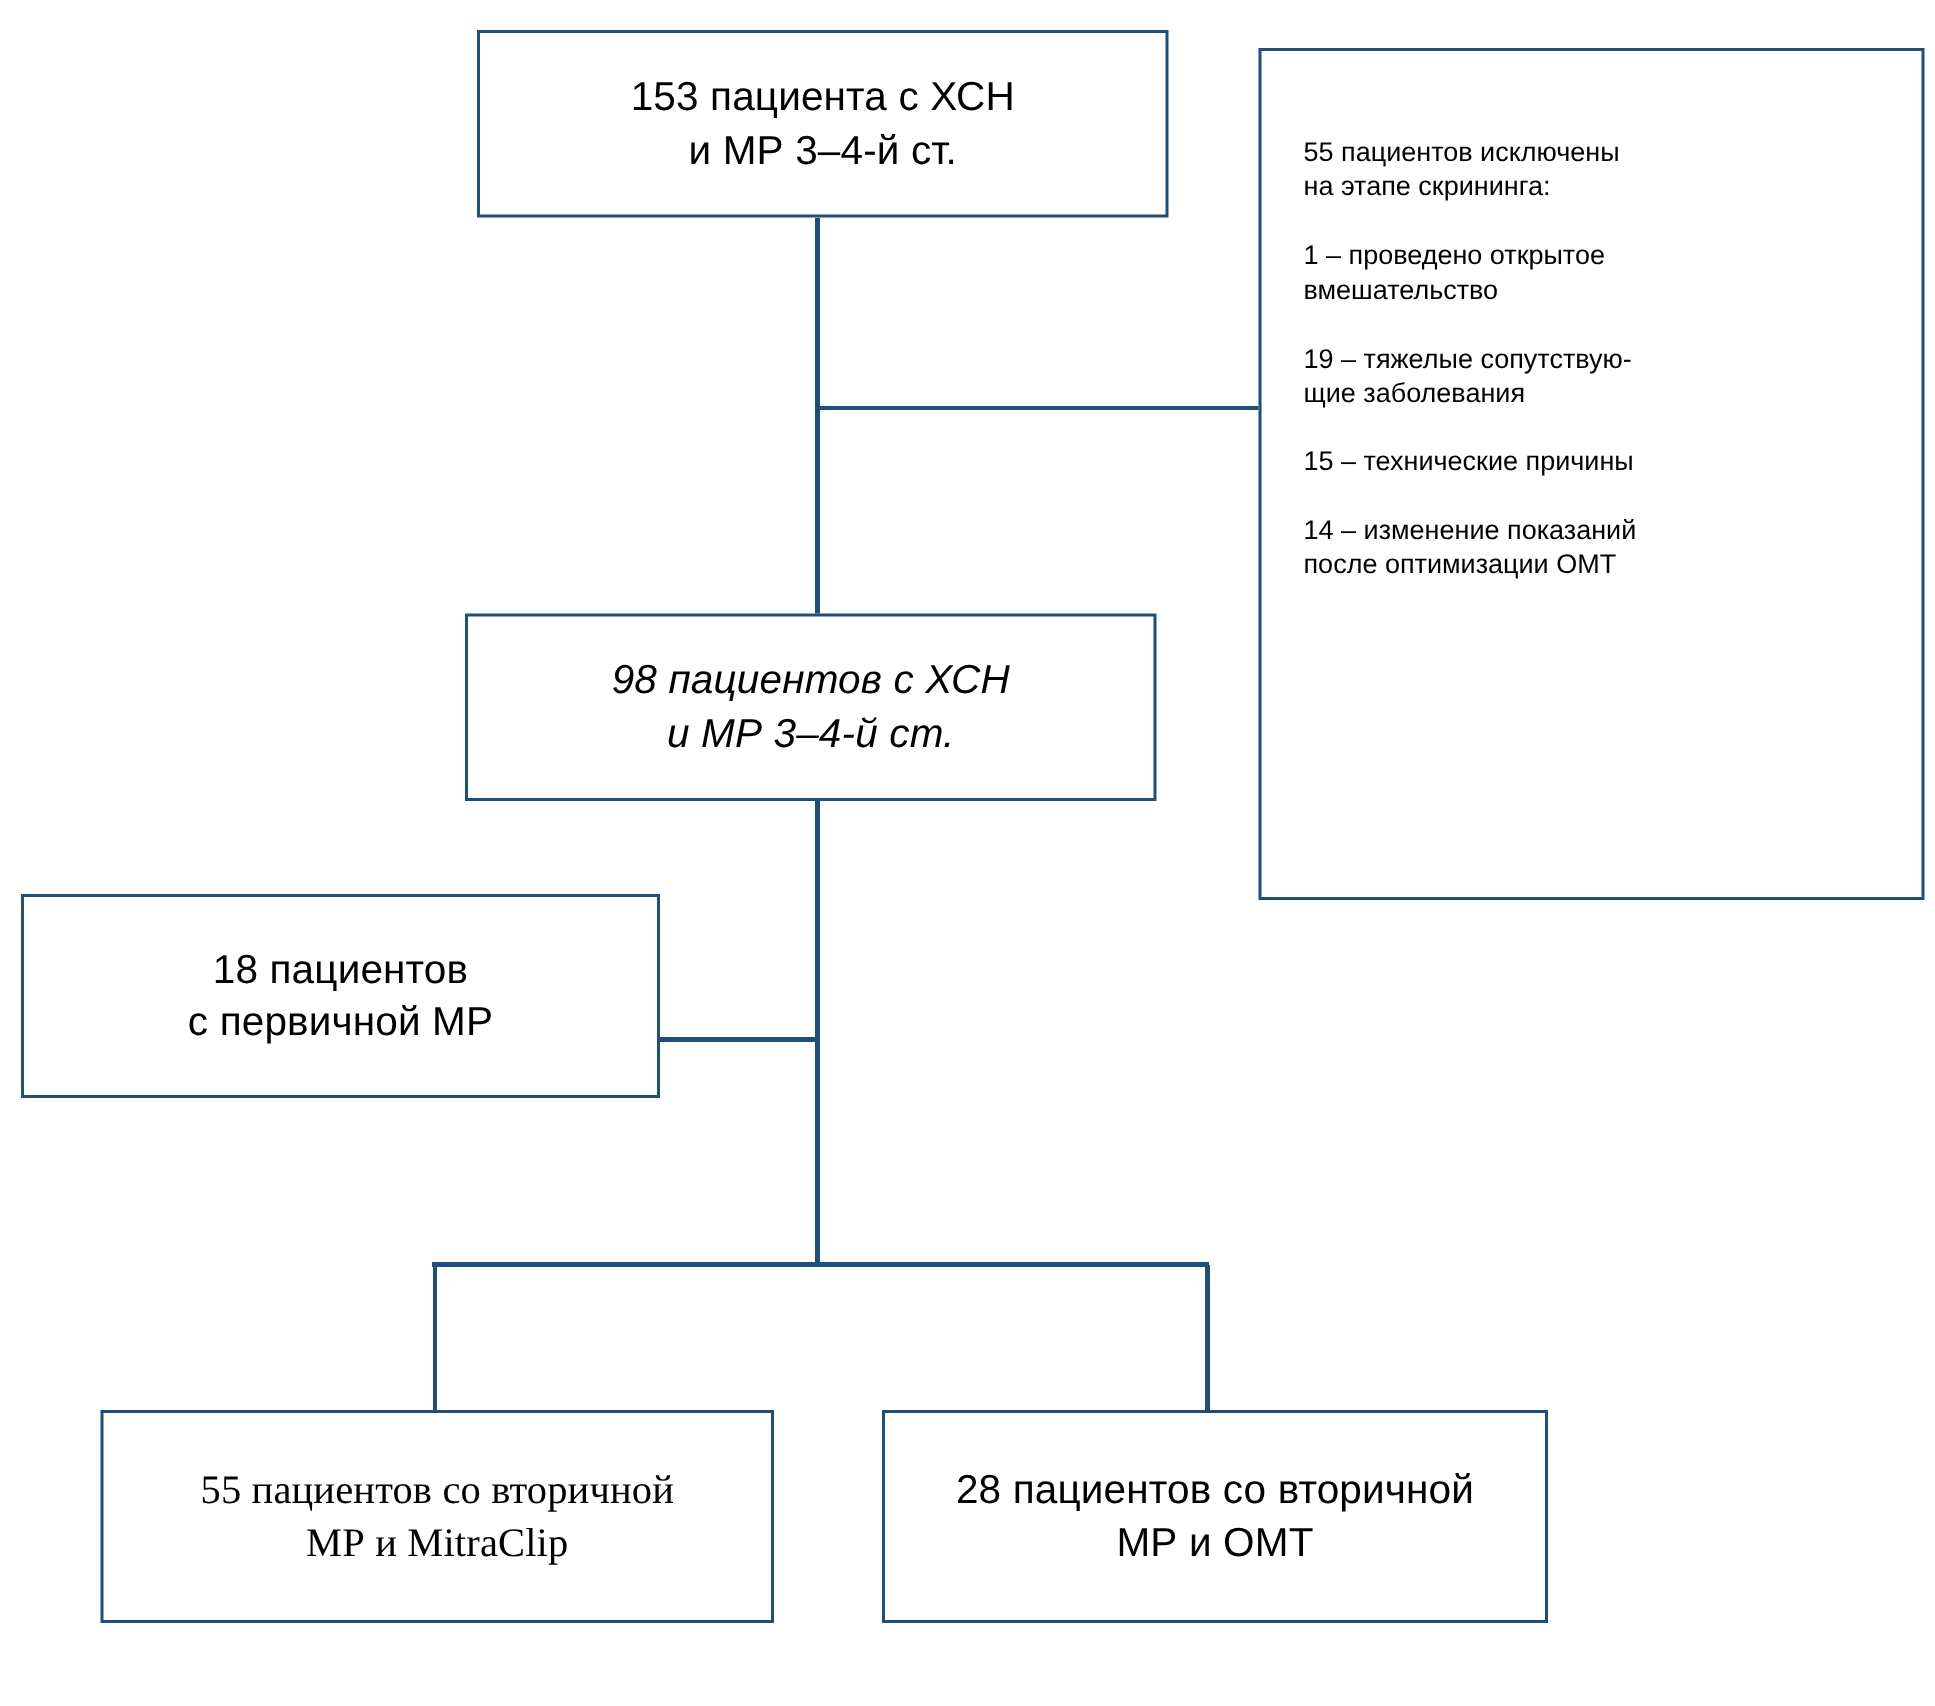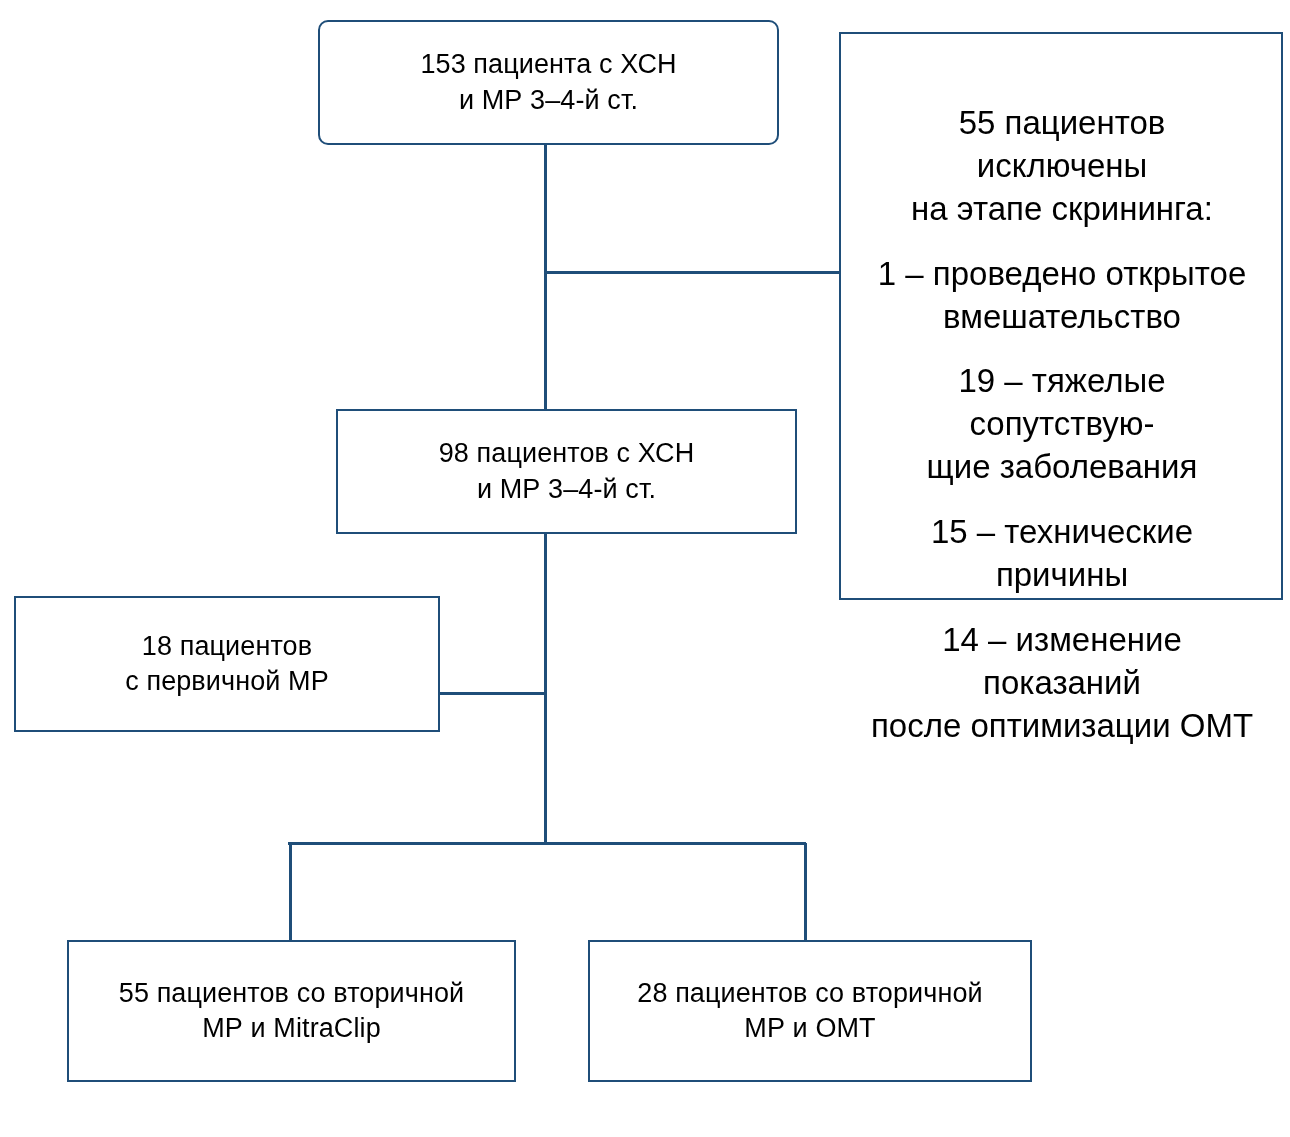--- a/index.html
+++ b/index.html
@@ -39,57 +39,57 @@
   }
   .node-text {
     font-size: 27px;
     line-height: 1.30;
     letter-spacing: 0.1px;
     white-space: pre-line;
   }
   
   #box-screened {
     left: 318px;  top: 20px;
-    width: 461px; height: 125px; border-radius: 10px;
+    width: 461px; height: 125px;
   }
   #box-eligible {
-    left: 336px;  top: 409px;
-    width: 461px; height: 125px;
+    left: 310px;  top: 409px;
+    width: 461px; height: 125px; font-style: italic;
   }
   #box-primary-mr {
     left: 14px;   top: 596px;
     width: 426px; height: 136px;
   }
   #box-mitraclip {
     left: 67px;   top: 940px;
-    width: 449px; height: 142px;
+    width: 449px; height: 142px; font-family: Liberation Serif, serif;
   }
   #box-omt {
     left: 588px;  top: 940px;
     width: 444px; height: 142px;
   }
   
   #box-excluded {
     left: 839px; top: 32px;
     width: 444px; height: 568px;
     display: block;
     text-align: left;
     padding: 52px 26px 20px 28px;
   }
   .excl-list {
     margin: 0;
     padding: 0;
     list-style: none;
   }
   .excl-item {
-    font-size: 33px;
+    font-size: 18px;
     line-height: 1.30;
-    margin: 16px 0 22px 0;
+    margin: 4px 0 22px 0;
     white-space: pre-line;
-    text-align: center;
+    text-align: left;
   }
   .excl-item:last-child { margin-bottom: 0; }
 </style>
 </head>
 <body>
 
 <div id="canvas">
 
   <svg id="wires" viewBox="0 0 1290 1137" width="1290" height="1137" xmlns="http://www.w3.org/2000/svg">
     <g stroke="#1F4E79" stroke-width="3" fill="none" shape-rendering="crispEdges">

